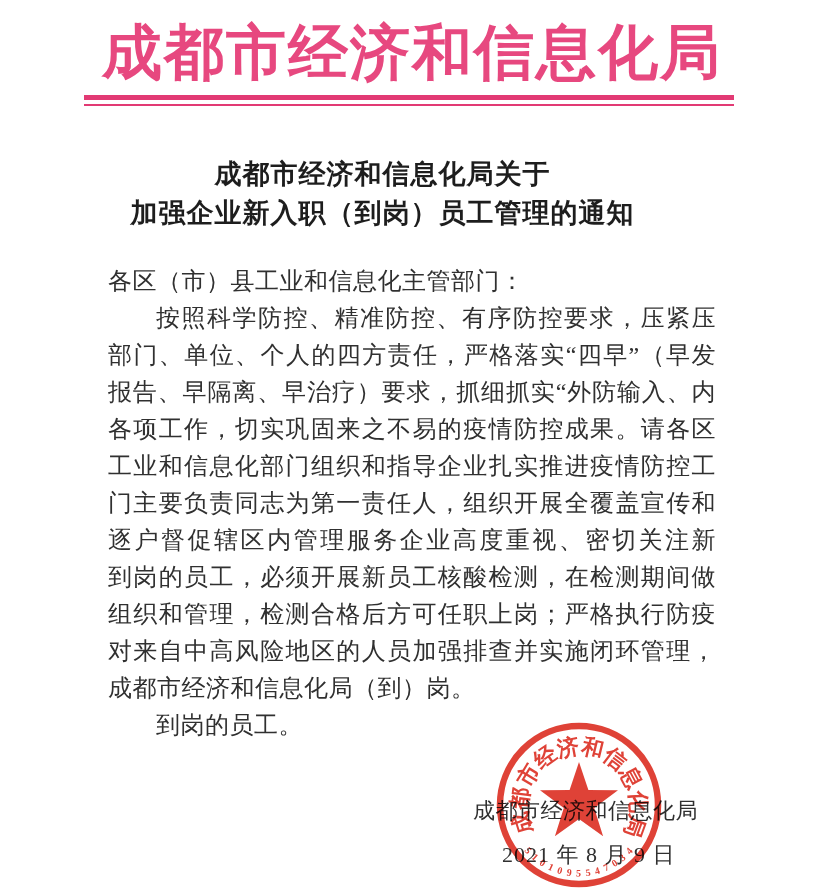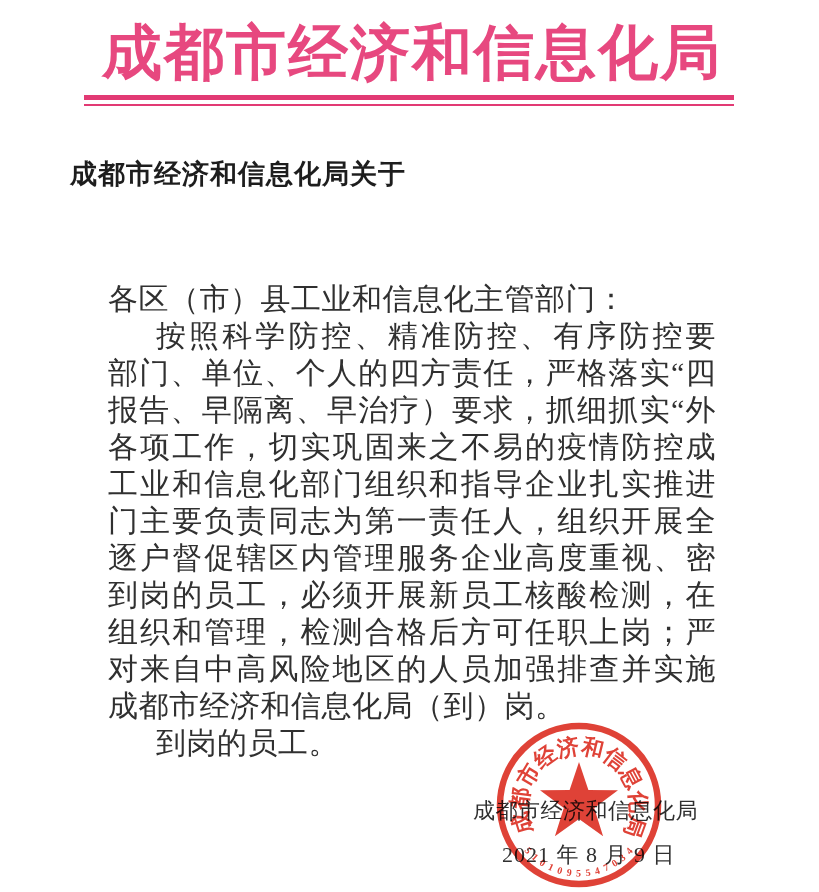--- a/index.html
+++ b/index.html
@@ -27,32 +27,32 @@
     background: var(--pink_rule, #e23a74);
   }
   .rule-thin {
     position: absolute;
     top: 104px; left: 84px; width: 650px; height: 2px;
     background: var(--pink_rule, #e23a74);
   }
   .doc-title {
     position: absolute;
     top: 155px; left: 70px; width: 625px;
-    text-align: left;
+    text-align: center;
     font-size: 27px;
     font-weight: bold;
     line-height: 39px;
     letter-spacing: 1px;
     color: var(--ink_title, #1d1d1d);
     font-family: Liberation Serif, serif;
   }
   .body-block {
     position: absolute;
-    top: 280px; left: 108px; width: 608px;
-    font-size: 30px;
+    top: 263px; left: 108px; width: 608px;
+    font-size: 24px;
     color: var(--ink_body, #303030);
   }
   .ln {
     height: 37px;
     line-height: 37px;
     white-space: nowrap;
     letter-spacing: 0.5px;
   }
   .ln.fill {
     white-space: normal;
@@ -94,20 +94,21 @@
 <body>
 
 <div class="page">
 
   <div class="letterhead">成都市经济和信息化局</div>
   <div class="rule-thick"></div>
   <div class="rule-thin"></div>
 
   <div class="doc-title">
     <div>成都市经济和信息化局关于</div>
+    <div>加强企业新入职（到岗）员工管理的通知</div>
   </div>
 
   <div class="body-block">
     <div class="ln">各区（市）县工业和信息化主管部门：</div>
     <div class="ln fill ind">按照科学防控、精准防控、有序防控要求，压紧压实属地、</div>
     <div class="ln fill">部门、单位、个人的四方责任，严格落实“四早”（早发现、早</div>
     <div class="ln fill">报告、早隔离、早治疗）要求，抓细抓实“外防输入、内防反弹”</div>
     <div class="ln fill">各项工作，切实巩固来之不易的疫情防控成果。请各区（市）县</div>
     <div class="ln fill">工业和信息化部门组织和指导企业扎实推进疫情防控工作，以部</div>
     <div class="ln fill">门主要负责同志为第一责任人，组织开展全覆盖宣传和指导工作，</div>

